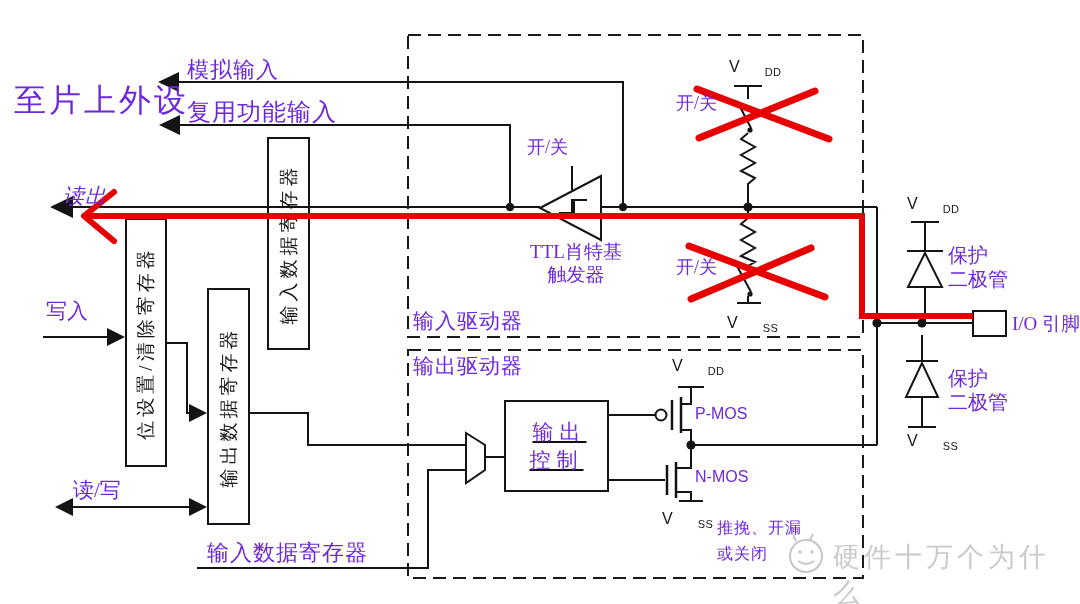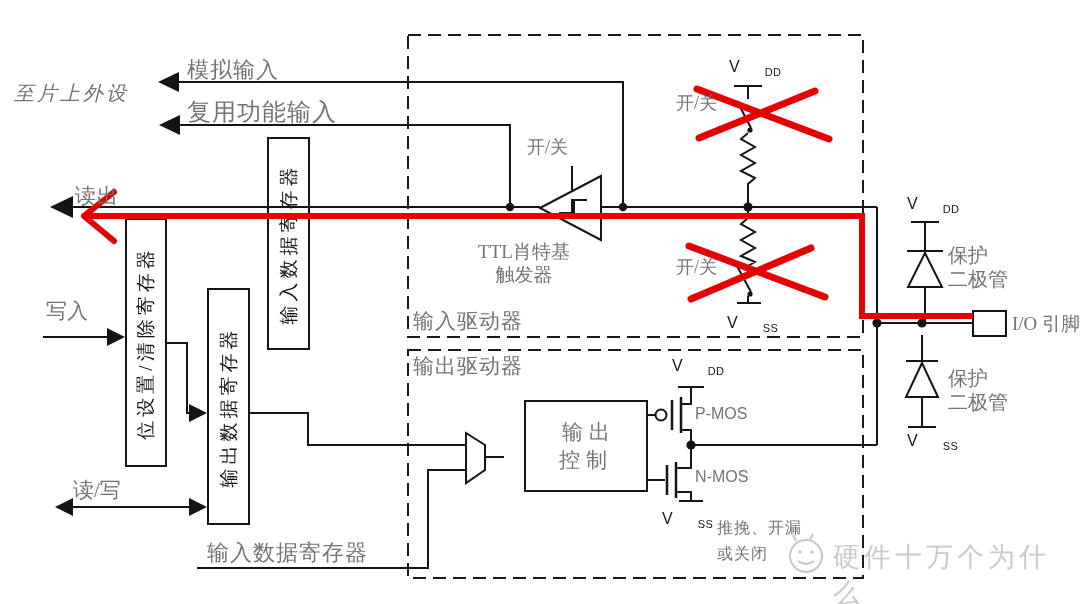--- a/index.html
+++ b/index.html
@@ -1,20 +1,20 @@
 <!DOCTYPE html>
 <html><head>
 <meta charset="utf-8">
 <style>
   html,body{margin:0;padding:0;background:#ffffff;}
   #stage{position:relative;width:1080px;height:604px;background:#ffffff;overflow:hidden;
          font-family:"Liberation Serif","DejaVu Serif",serif;color:#111;}
   #stage svg{position:absolute;left:0;top:0;z-index:2;}
   .boxlayer{z-index:1;}
-  .lbl{position:absolute;z-index:3;white-space:nowrap;color:#737373;line-height:1.15;}
+  .lbl{position:absolute;z-index:3;white-space:nowrap;color:#6d28d9;line-height:1.15;}
   .pre{white-space:pre-line;}
   .ctr{text-align:center;}
   .sans{font-family:"Liberation Sans","DejaVu Sans",sans-serif;}
   .vbox{position:absolute;z-index:1;border:2px solid #151515;background:#fff;
         display:flex;align-items:center;justify-content:center;box-sizing:border-box;}
   .vtext{transform:rotate(-90deg);white-space:nowrap;font-size:19px;letter-spacing:4px;color:#151515;}
   .cbox{position:absolute;z-index:3;border:2px solid #151515;background:#fff;box-sizing:border-box;
         display:flex;align-items:center;justify-content:center;}
   .pw{position:absolute;z-index:3;font-family:"Liberation Sans","DejaVu Sans",sans-serif;
       font-size:16px;color:#151515;white-space:nowrap;}
@@ -134,39 +134,39 @@
     </g>
 
     <g>
       <polyline class="red" stroke="#e60000" points="86,216 862,216 862,316 973,316"></polyline>
       <path class="red" stroke="#e60000" stroke-linecap="round" d="M84 216 L114 192 M84 216 L114 241"></path>
       <path class="redx" stroke="#e60000" d="M697 89 L829 139 M815 91 L699 138"></path>
       <path class="redx" stroke="#e60000" d="M689 246 L825 297 M811 248 L691 299"></path>
     </g>
   </svg>
 
-  <div class="lbl" style="left:14px;top:82px;font-size:20px;letter-spacing:3px;font-style:italic;">至片上外设</div>
+  <div class="lbl" style="left:14px;top:82px;font-size:32px;letter-spacing:3px;">至片上外设</div>
   <div class="lbl" style="left:187px;top:57px;font-size:22px;letter-spacing:1px;">模拟输入</div>
   <div class="lbl" style="left:187px;top:99px;font-size:24px;letter-spacing:1px;">复用功能输入</div>
-  <div class="lbl" style="left:75px;top:184px;font-size:21px;letter-spacing:1px;">读出</div>
+  <div class="lbl" style="left:63px;top:184px;font-size:21px;letter-spacing:1px;font-style:italic;">读出</div>
   <div class="lbl" style="left:46px;top:299px;font-size:21px;">写入</div>
   <div class="lbl" style="left:73px;top:478px;font-size:21px;">读/写</div>
   <div class="lbl" style="left:207px;top:540px;font-size:22px;letter-spacing:1px;">输入数据寄存器</div>
 
   <div class="lbl" style="left:413px;top:354px;font-size:21px;letter-spacing:1px;">输出驱动器</div>
   <div class="lbl" style="left:413px;top:309px;font-size:21px;letter-spacing:1px;">输入驱动器</div>
 
   <div class="lbl" style="left:527px;top:137px;font-size:18px;">开/关</div>
-  <div class="lbl pre ctr" style="left:464px;top:240px;width:120px;font-size:19px;line-height:23px;text-align:center;">TTL肖特基
+  <div class="lbl pre ctr" style="left:516px;top:240px;width:120px;font-size:19px;line-height:23px;text-align:center;">TTL肖特基
 触发器</div>
 
   <div class="lbl" style="left:676px;top:93px;font-size:18px;">开/关</div>
   <div class="lbl" style="left:676px;top:257px;font-size:18px;">开/关</div>
 
-  <div class="cbox" style="left:524px;top:400px;width:124px;height:92px;">
+  <div class="cbox" style="left:504px;top:400px;width:105px;height:92px;text-decoration:underline;">
     <div class="lbl pre ctr" style="position:static;font-size:21px;line-height:28px;letter-spacing:6px;text-indent:6px;">输出
 控制</div>
   </div>
 
   <div class="lbl sans" style="left:695px;top:405px;font-size:16px;">P-MOS</div>
   <div class="lbl sans" style="left:695px;top:468px;font-size:16px;">N-MOS</div>
   <div class="lbl pre" style="left:717px;top:515px;font-size:16px;line-height:26px;letter-spacing:1px;">推挽、开漏
 或关闭</div>
 
   <div class="lbl pre" style="left:948px;top:243px;font-size:20px;line-height:24px;">保护

